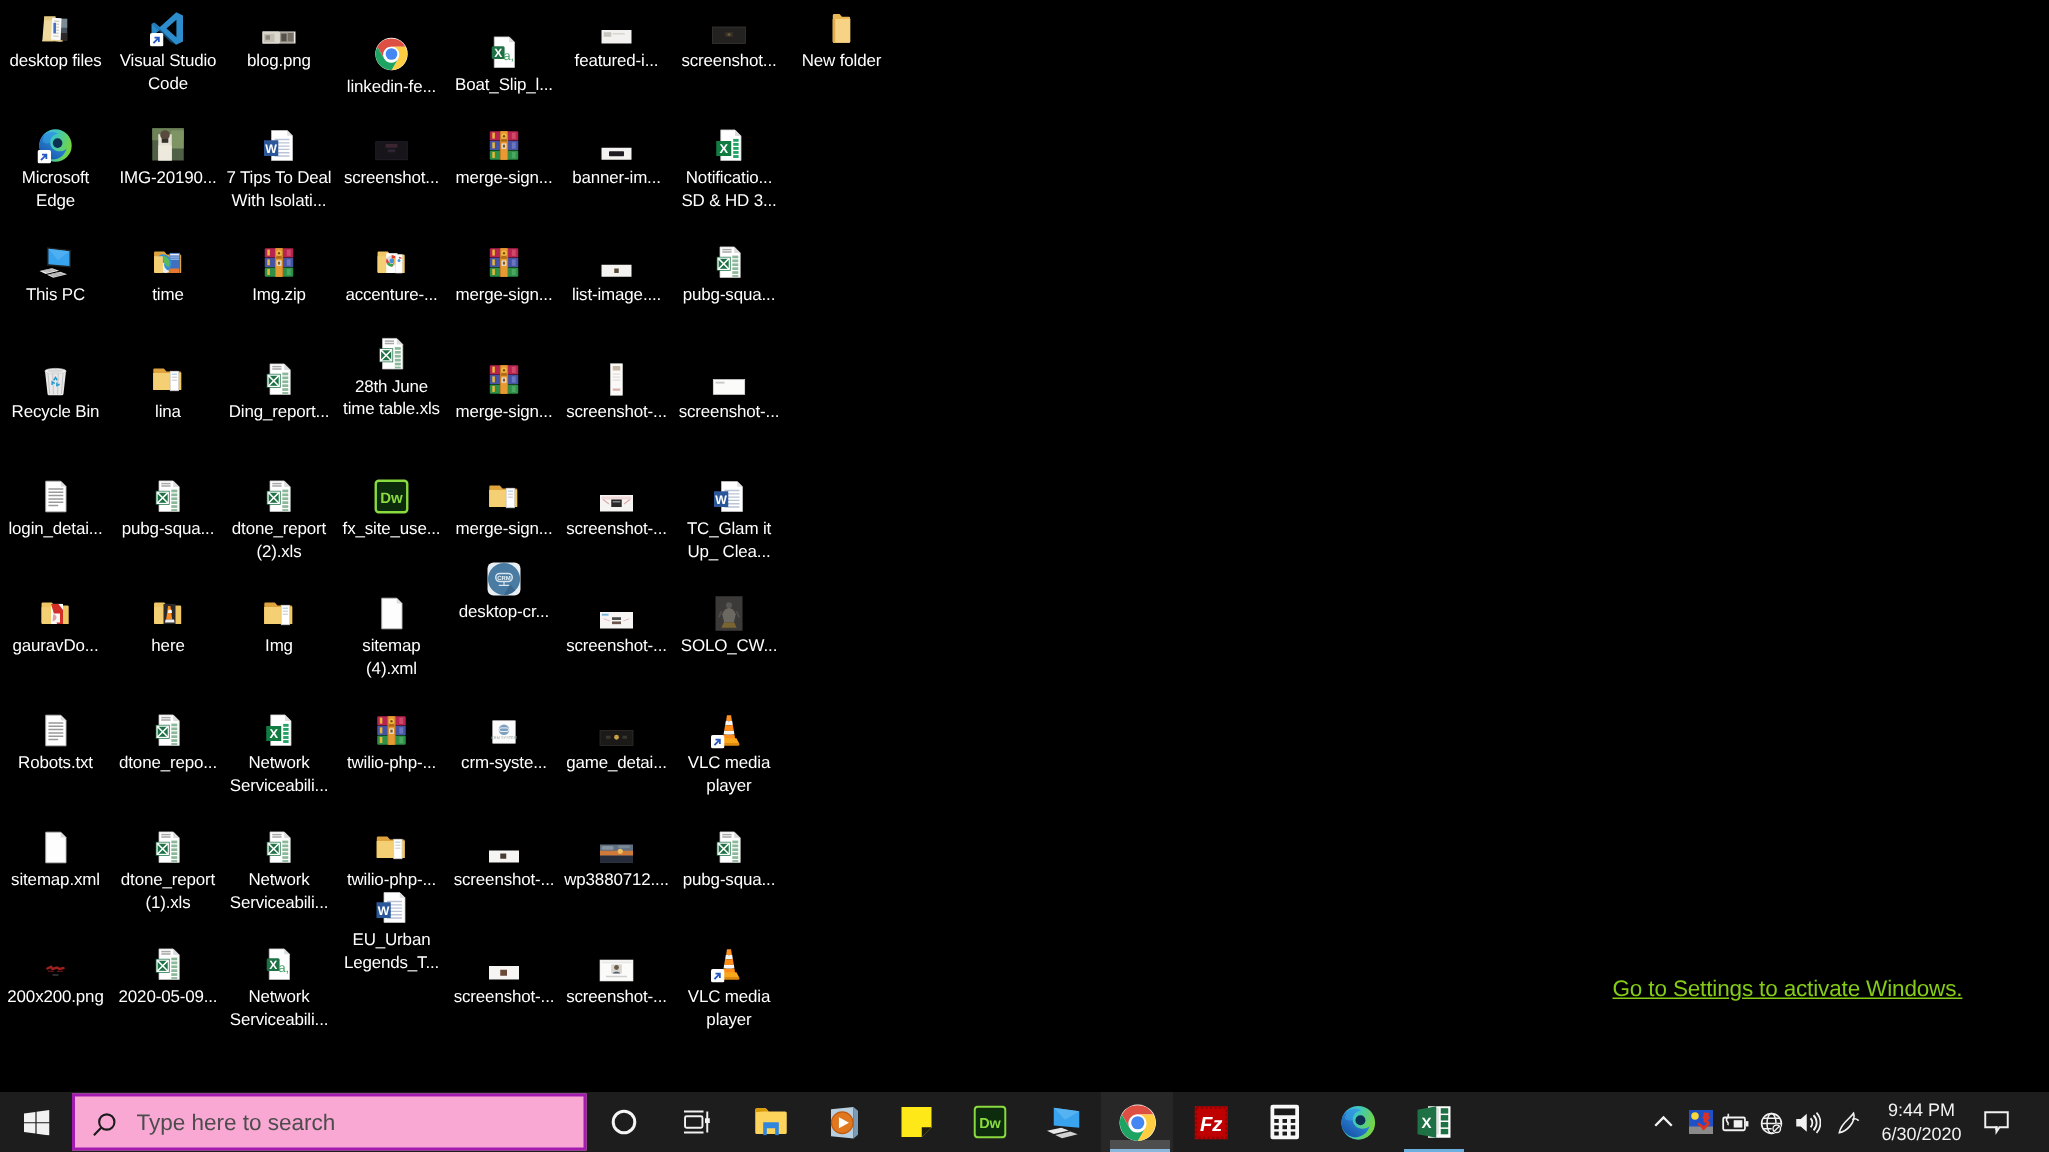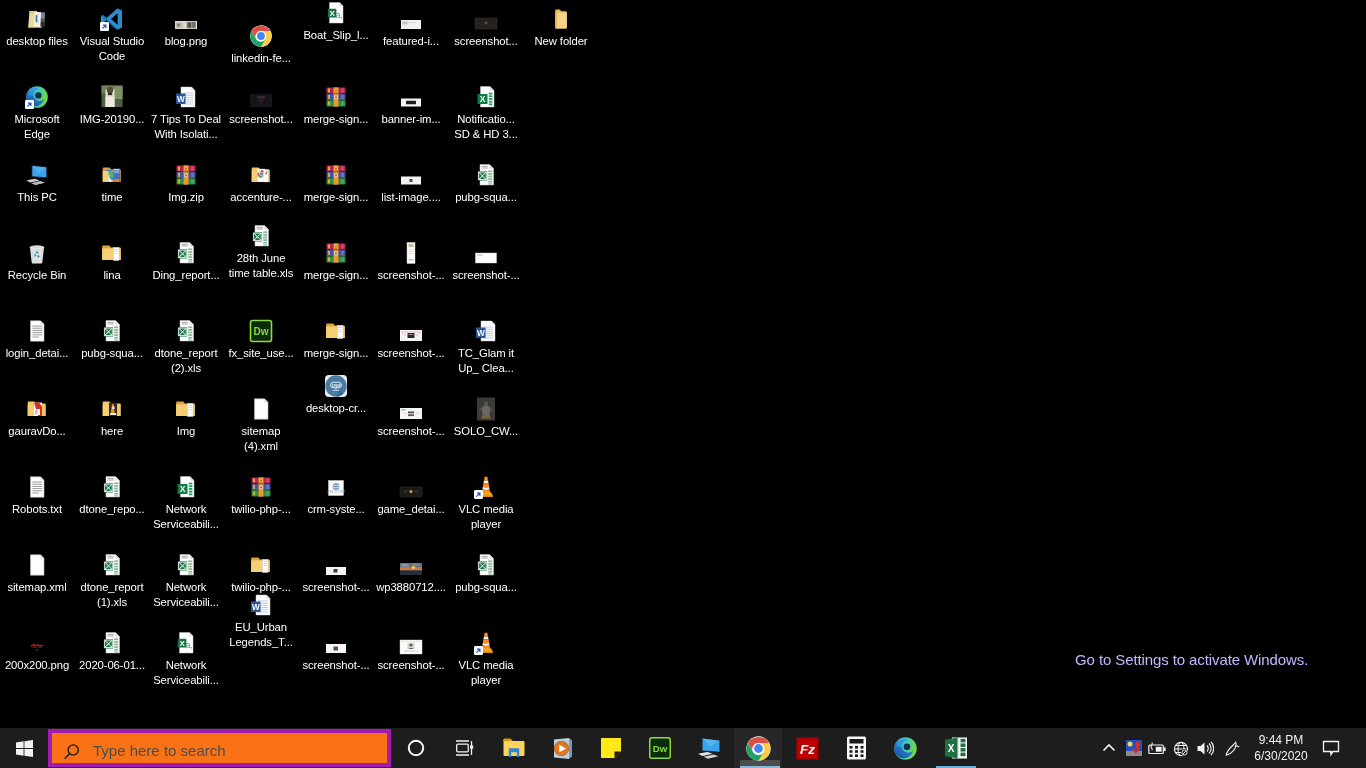--- a/index.html
+++ b/index.html
@@ -3,26 +3,26 @@
 <meta charset="utf-8">
 <style>
 html,body{margin:0;padding:0;}
 body{width:1366px;height:768px;background:#000;overflow:hidden;position:relative;font-family:"Liberation Sans",sans-serif;}
 .cell{position:absolute;width:86px;text-align:center;}
 .ic{height:24px;position:relative;}
 .u{position:relative;display:inline-block;width:24px;height:24px;}
 .sc{position:absolute;left:0;bottom:0;line-height:0;}
 .lb{margin-top:3px;font-size:11.3px;line-height:15px;color:#fff;text-shadow:1px 1px 2px rgba(0,0,0,0.95);letter-spacing:-0.1px;}
 #taskbar{position:absolute;left:0;top:728px;width:1366px;height:40px;background:#1d1d1d;}
-#searchbox{position:absolute;left:48px;top:1px;width:343px;height:38px;background:#f97316;border:4px solid #a21caf;box-sizing:border-box;}
+#searchbox{position:absolute;left:48px;top:1px;width:343px;height:38px;background:#f9a8d4;border:2px solid #a21caf;box-sizing:border-box;}
 #searchtext{position:absolute;left:41px;top:9px;font-size:15px;color:#4c4c4c;}
 #clock{position:absolute;left:1248px;top:4px;width:66px;text-align:center;color:#f2f2f2;font-size:12px;line-height:16px;}
 #activate{position:absolute;left:1075px;top:650px;color:#737373;}
 #act1{font-size:20.5px;line-height:24px;letter-spacing:-0.2px;}
-#act2{font-size:15px;margin-top:1px;color:#c4b5fd;letter-spacing:-0.1px;}
+#act2{font-size:15px;margin-top:1px;color:#84cc16;letter-spacing:-0.1px;text-decoration:underline;}
 </style>
 </head>
 <body>
 
 <svg width="0" height="0" style="position:absolute">
 <defs>
 
 <symbol id="folder" viewBox="0 0 24 24">
  <path d="M6.2 3.3 a0.9 0.9 0 0 1 0.9 -0.9 h3.6 l1.6 1.8 h4.6 a0.9 0.9 0 0 1 0.9 0.9 V20.6 a0.9 0.9 0 0 1 -0.9 0.9 H7.1 a0.9 0.9 0 0 1 -0.9 -0.9 Z" fill="#eab854"></path>
  <path d="M6.2 5.6 H17.8 V20.6 a0.9 0.9 0 0 1 -0.9 0.9 H7.1 a0.9 0.9 0 0 1 -0.9 -0.9 Z" fill="#f6d385"></path>
@@ -395,21 +395,21 @@
           <use href="#th_blog"></use>
         </svg></span></div>
     <div class="lb">blog.png</div>
   </div>
 <div class="cell" style="left:218px;top:24px">
     <div class="ic"><span class="u"><svg width="24" height="24" viewBox="0 0 24 24">
           <use href="#chrome"></use>
         </svg></span></div>
     <div class="lb">linkedin-fe...</div>
   </div>
-<div class="cell" style="left:293px;top:1px">
+<div class="cell" style="left:293px;top:23px">
     <div class="ic"><span class="u"><svg width="24" height="24" viewBox="0 0 24 24">
           <use href="#xlsa"></use>
         </svg></span></div>
     <div class="lb">Boat_Slip_l...</div>
   </div>
 <div class="cell" style="left:368px;top:7px">
     <div class="ic"><span class="u"><svg width="24" height="24" viewBox="0 0 24 24">
           <use href="#th_feat"></use>
         </svg></span></div>
     <div class="lb">featured-i...</div>
@@ -729,21 +729,21 @@
 <div class="cell" style="left:-6px;top:631px">
     <div class="ic"><span class="u"><svg width="24" height="24" viewBox="0 0 24 24">
           <use href="#th_200"></use>
         </svg></span></div>
     <div class="lb">200x200.png</div>
   </div>
 <div class="cell" style="left:69px;top:631px">
     <div class="ic"><span class="u"><svg width="24" height="24" viewBox="0 0 24 24">
           <use href="#xls"></use>
         </svg></span></div>
-    <div class="lb">2020-06-01...</div>
+    <div class="lb">2020-05-09...</div>
   </div>
 <div class="cell" style="left:143px;top:631px">
     <div class="ic"><span class="u"><svg width="24" height="24" viewBox="0 0 24 24">
           <use href="#xlsa"></use>
         </svg></span></div>
     <div class="lb">Network<br>Serviceabili...</div>
   </div>
 <div class="cell" style="left:218px;top:593px">
     <div class="ic"><span class="u"><svg width="24" height="24" viewBox="0 0 24 24">
           <use href="#word"></use>

